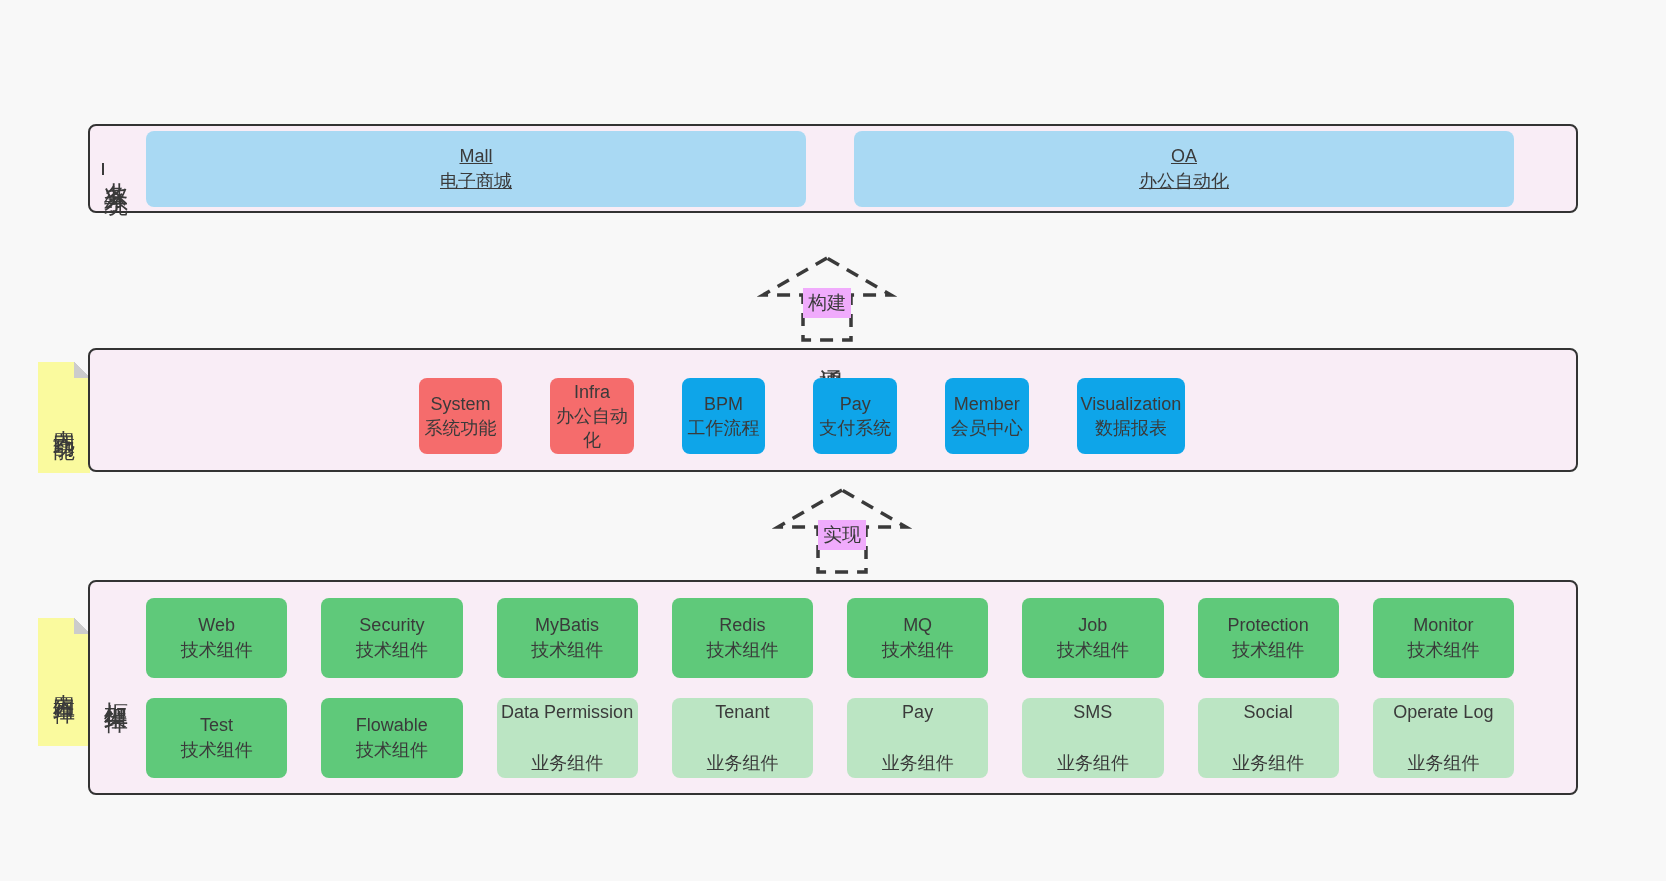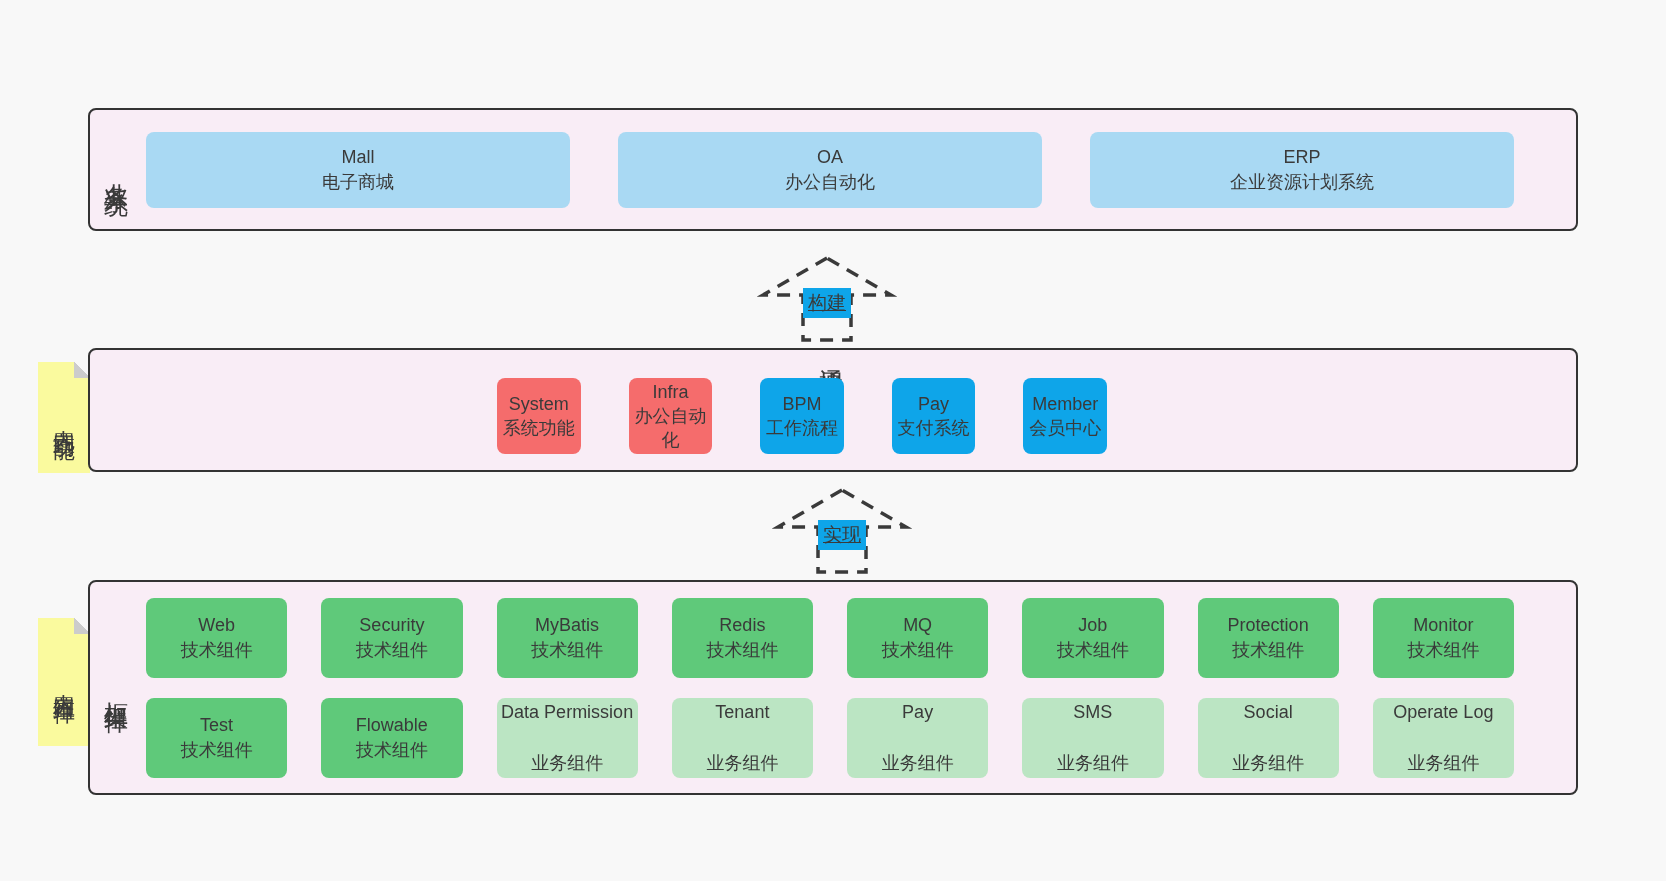--- a/index.html
+++ b/index.html
@@ -17,21 +17,21 @@
     position:absolute;
     left:88px; width:1490px;
     background:#f9edf6;
     border:2px solid #333;
     border-radius:8px;
     box-sizing:border-box;
     display:flex;
     align-items:center;
     z-index:2;
   }
-  .panel-business  { top:108px; height:123px; }
+  .panel-business  { top:124px; height:89px;text-decoration:underline; }
   .panel-modules   { top:348px; height:124px;flex-direction:column; }
   .panel-framework { top:580px; height:215px; }
 
   .v-label {
     writing-mode:vertical-lr;
     text-orientation:upright;
     font-size:24px;
     letter-spacing:3px;
     line-height:1;
     margin:0 18px 0 14px;
@@ -114,46 +114,41 @@
     width:140px; height:88px;
     z-index:0;
   }
   .arrow-build     { left:757px; top:255px; }
   .arrow-implement { left:772px; top:487px; }
   .arrow svg { display:block; width:100%; height:100%; }
   .arrow-label {
     position:absolute;
     left:50%; top:48px;
     transform:translate(-50%,-50%);
-    background:#0ea5e9;
+    background:#f0abfc;
     padding:2px 5px;
     font-size:19px;
     color:#3a3a3a;
     white-space:nowrap;
-    text-decoration:underline;
   }
 </style>
 </head>
 <body>
 
 <div class="panel panel-business">
   <div class="v-label">业务系统</div>
   <div class="box-row">
     <div class="box box-blue">
       <span class="box-title">Mall</span>
       <span class="box-subtitle">电子商城</span>
     </div>
     <div class="box box-blue">
       <span class="box-title">OA</span>
       <span class="box-subtitle">办公自动化</span>
     </div>
-    <div class="box box-blue">
-      <span class="box-title">ERP</span>
-      <span class="box-subtitle">企业资源计划系统</span>
-    </div>
   </div>
 </div>
 
 <div class="arrow arrow-build">
   <svg viewBox="0 0 140 88">
     <path d="M70 3 L6 40 L46 40 L46 85 L94 85 L94 40 L134 40 Z" fill="none" stroke="#3a3a3a" stroke-width="3.5" stroke-dasharray="13 9"></path>
   </svg>
   <span class="arrow-label">构建</span>
 </div>
 
@@ -178,20 +173,24 @@
       <span class="box-subtitle">工作流程</span>
     </div>
     <div class="box box-pink">
       <span class="box-title">Pay</span>
       <span class="box-subtitle">支付系统</span>
     </div>
     <div class="box box-pink">
       <span class="box-title">Member</span>
       <span class="box-subtitle">会员中心</span>
     </div>
+    <div class="box box-pink">
+      <span class="box-title">Visualization</span>
+      <span class="box-subtitle">数据报表</span>
+    </div>
   </div>
 </div>
 
 <div class="arrow arrow-implement">
   <svg viewBox="0 0 140 88">
     <path d="M70 3 L6 40 L46 40 L46 85 L94 85 L94 40 L134 40 Z" fill="none" stroke="#3a3a3a" stroke-width="3.5" stroke-dasharray="13 9"></path>
   </svg>
   <span class="arrow-label">实现</span>
 </div>
 

